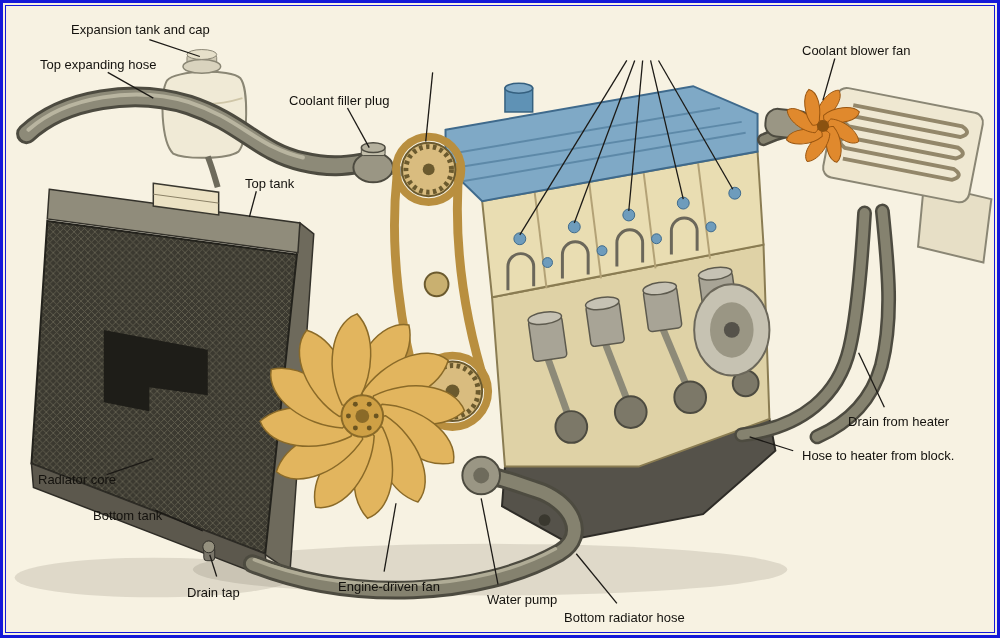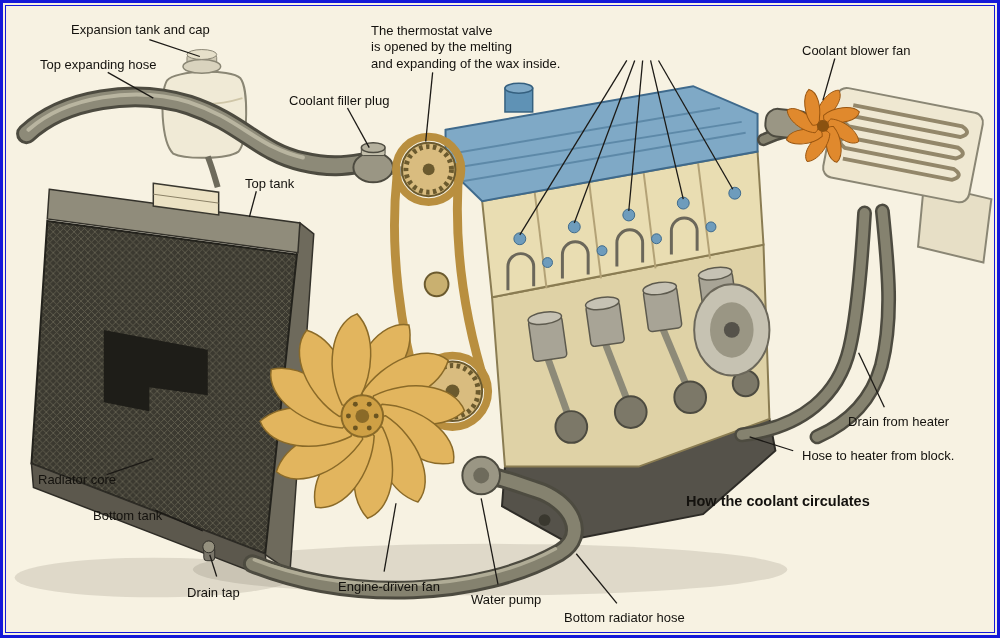--- a/index.html
+++ b/index.html
@@ -259,30 +259,26 @@
       <line x1="383" y1="574" x2="395" y2="505"></line>
       <line x1="498" y1="587" x2="481" y2="500"></line>
       <line x1="618" y1="606" x2="577" y2="556"></line>
     </g>
   </svg>
 
   <div class="label" style="left:68px;top:19px">Expansion tank and cap</div>
   <div class="label" style="left:37px;top:54px">Top expanding hose</div>
   <div class="label" style="left:286px;top:90px">Coolant filler plug</div>
   <div class="label" style="left:242px;top:173px">Top tank</div>
-  <div class="label" style="left:368px;top:20px;width:200px">The thermostat valve
-is opened by the melting
-and expanding of the wax inside.</div>
   <div class="label" style="left:799px;top:40px">Coolant blower fan</div>
   <div class="label" style="left:845px;top:411px">Drain from heater</div>
   <div class="label" style="left:799px;top:445px">Hose to heater from block.</div>
   <div class="label" style="left:35px;top:469px">Radiator core</div>
   <div class="label" style="left:90px;top:505px">Bottom tank</div>
   <div class="label" style="left:184px;top:582px">Drain tap</div>
   <div class="label" style="left:335px;top:576px">Engine-driven fan</div>
-  <div class="label" style="left:468px;top:589px">Water pump</div>
+  <div class="label" style="left:484px;top:589px">Water pump</div>
   <div class="label" style="left:561px;top:607px">Bottom radiator hose</div>
 
   <div class="caption">
-    <div class="caption-title">How the coolant circulates</div>
   </div>
 
 </div>
 
 </body></html>

